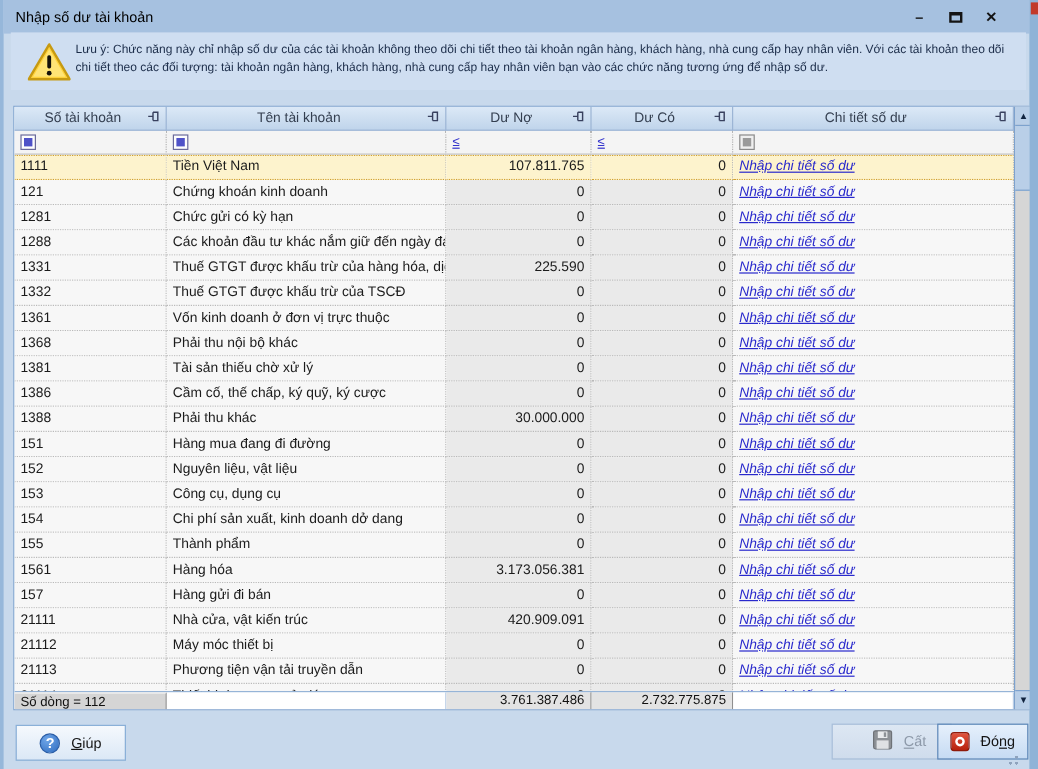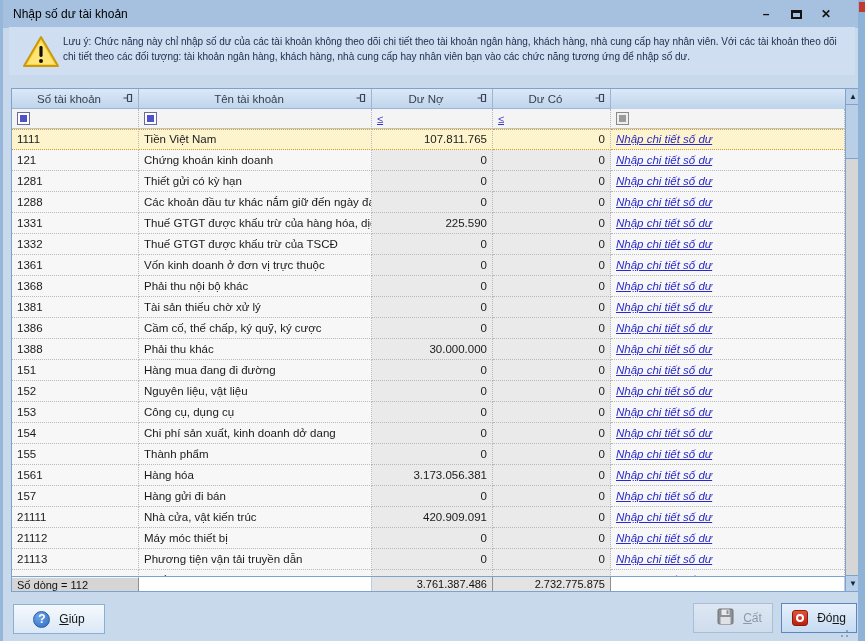--- a/index.html
+++ b/index.html
@@ -61,21 +61,21 @@
   .sb-btn{position:absolute;left:0;width:14px;height:15px;background:#b9cfe8;display:flex;align-items:center;justify-content:center;font-size:8px;color:#10233f;}
   .sb-up{top:0;}
   .sb-down{bottom:0;border-top:1px solid #7da2ce;}
   .sb-thumb{position:absolute;left:0;top:15px;width:14px;height:55px;background:#b9cfe8;border-top:1px solid #7da2ce;border-bottom:1px solid #7da2ce;box-sizing:border-box;}
   
   .btn{position:absolute;height:30px;box-sizing:border-box;border:1px solid #8ab0d8;
     background:linear-gradient(#f5f9fd,#dbe8f6);display:flex;align-items:center;justify-content:center;
     gap:9px;font-size:12px;color:#141414;cursor:pointer;}
   .btn u{text-decoration:underline;}
   #btn-help{left:10px;top:604px;width:92px;}
-  #btn-save{left:690px;top:603px;width:80px;color:#8d99a9;background:linear-gradient(#dde7f3,#cfdcec);border-color:#a9bfd9;padding-left:13px;}
+  #btn-save{left:690px;top:603px;width:100px;color:#8d99a9;background:linear-gradient(#dde7f3,#cfdcec);border-color:#a9bfd9;padding-left:13px;}
   #btn-close{left:778px;top:603px;width:76px;border:1px solid #5d87b8;background:linear-gradient(#e6f0fc,#c6dbf3);}
   .qicon{width:17px;height:17px;border-radius:50%;background:radial-gradient(circle at 35% 30%,#6fa6e8,#2f6cc0);
     color:#fff;font-size:12px;font-weight:bold;display:flex;align-items:center;justify-content:center;border:1px solid #2a5da6;box-sizing:border-box;}
   .close-icon{width:16px;height:16px;border-radius:3px;background:linear-gradient(#e1543e,#b7210d);
     display:flex;align-items:center;justify-content:center;box-sizing:border-box;border:1px solid #8f1a0a;}
   .close-ring{width:8px;height:8px;border:2px solid #fff;border-radius:50%;box-sizing:border-box;}
   .resize-grip{position:absolute;right:9px;bottom:3px;width:10px;height:10px;
     background:
       radial-gradient(circle at 8px 8px,#8fa3bd 1.2px,transparent 1.3px),
       radial-gradient(circle at 8px 3px,#8fa3bd 1.2px,transparent 1.3px),
@@ -130,20 +130,26 @@
           <span class="pin"><svg width="10" height="10" viewBox="0 0 10 10">
                 <path d="M0.5 5 H4 M4.5 1.5 V8.5 M4.5 1.5 H8.5 V8.5 H4.5" stroke="#38405e" fill="none" stroke-width="1.2"></path>
               </svg></span>
         </div>
         <div class="cell c3">
           <span class="hlabel">Dư Có</span>
           <span class="pin"><svg width="10" height="10" viewBox="0 0 10 10">
                 <path d="M0.5 5 H4 M4.5 1.5 V8.5 M4.5 1.5 H8.5 V8.5 H4.5" stroke="#38405e" fill="none" stroke-width="1.2"></path>
               </svg></span>
         </div>
+        <div class="cell c4">
+          <span class="hlabel">Chi tiết số dư</span>
+          <span class="pin"><svg width="10" height="10" viewBox="0 0 10 10">
+                <path d="M0.5 5 H4 M4.5 1.5 V8.5 M4.5 1.5 H8.5 V8.5 H4.5" stroke="#38405e" fill="none" stroke-width="1.2"></path>
+              </svg></span>
+        </div>
       </div>
 
       <div class="grid-row flt">
         <div class="cell c0">
             <span class="fic">
               <span class="fic-inner"></span>
             </span>
           </div>
         <div class="cell c1">
             <span class="fic">
@@ -173,21 +179,21 @@
           </div>
           <div class="grid-row drow">
             <div class="cell c0">121</div>
             <div class="cell c1">Chứng khoán kinh doanh</div>
             <div class="cell c2 num">0</div>
             <div class="cell c3 num">0</div>
             <div class="cell c4"><span class="link">Nhập chi tiết số dư</span></div>
           </div>
           <div class="grid-row drow">
             <div class="cell c0">1281</div>
-            <div class="cell c1">Thiết gửi có kỳ hạn</div>
+            <div class="cell c1">Chức gửi có kỳ hạn</div>
             <div class="cell c2 num">0</div>
             <div class="cell c3 num">0</div>
             <div class="cell c4"><span class="link">Nhập chi tiết số dư</span></div>
           </div>
           <div class="grid-row drow">
             <div class="cell c0">1288</div>
             <div class="cell c1">Các khoản đầu tư khác nắm giữ đến ngày đáo</div>
             <div class="cell c2 num">0</div>
             <div class="cell c3 num">0</div>
             <div class="cell c4"><span class="link">Nhập chi tiết số dư</span></div>

